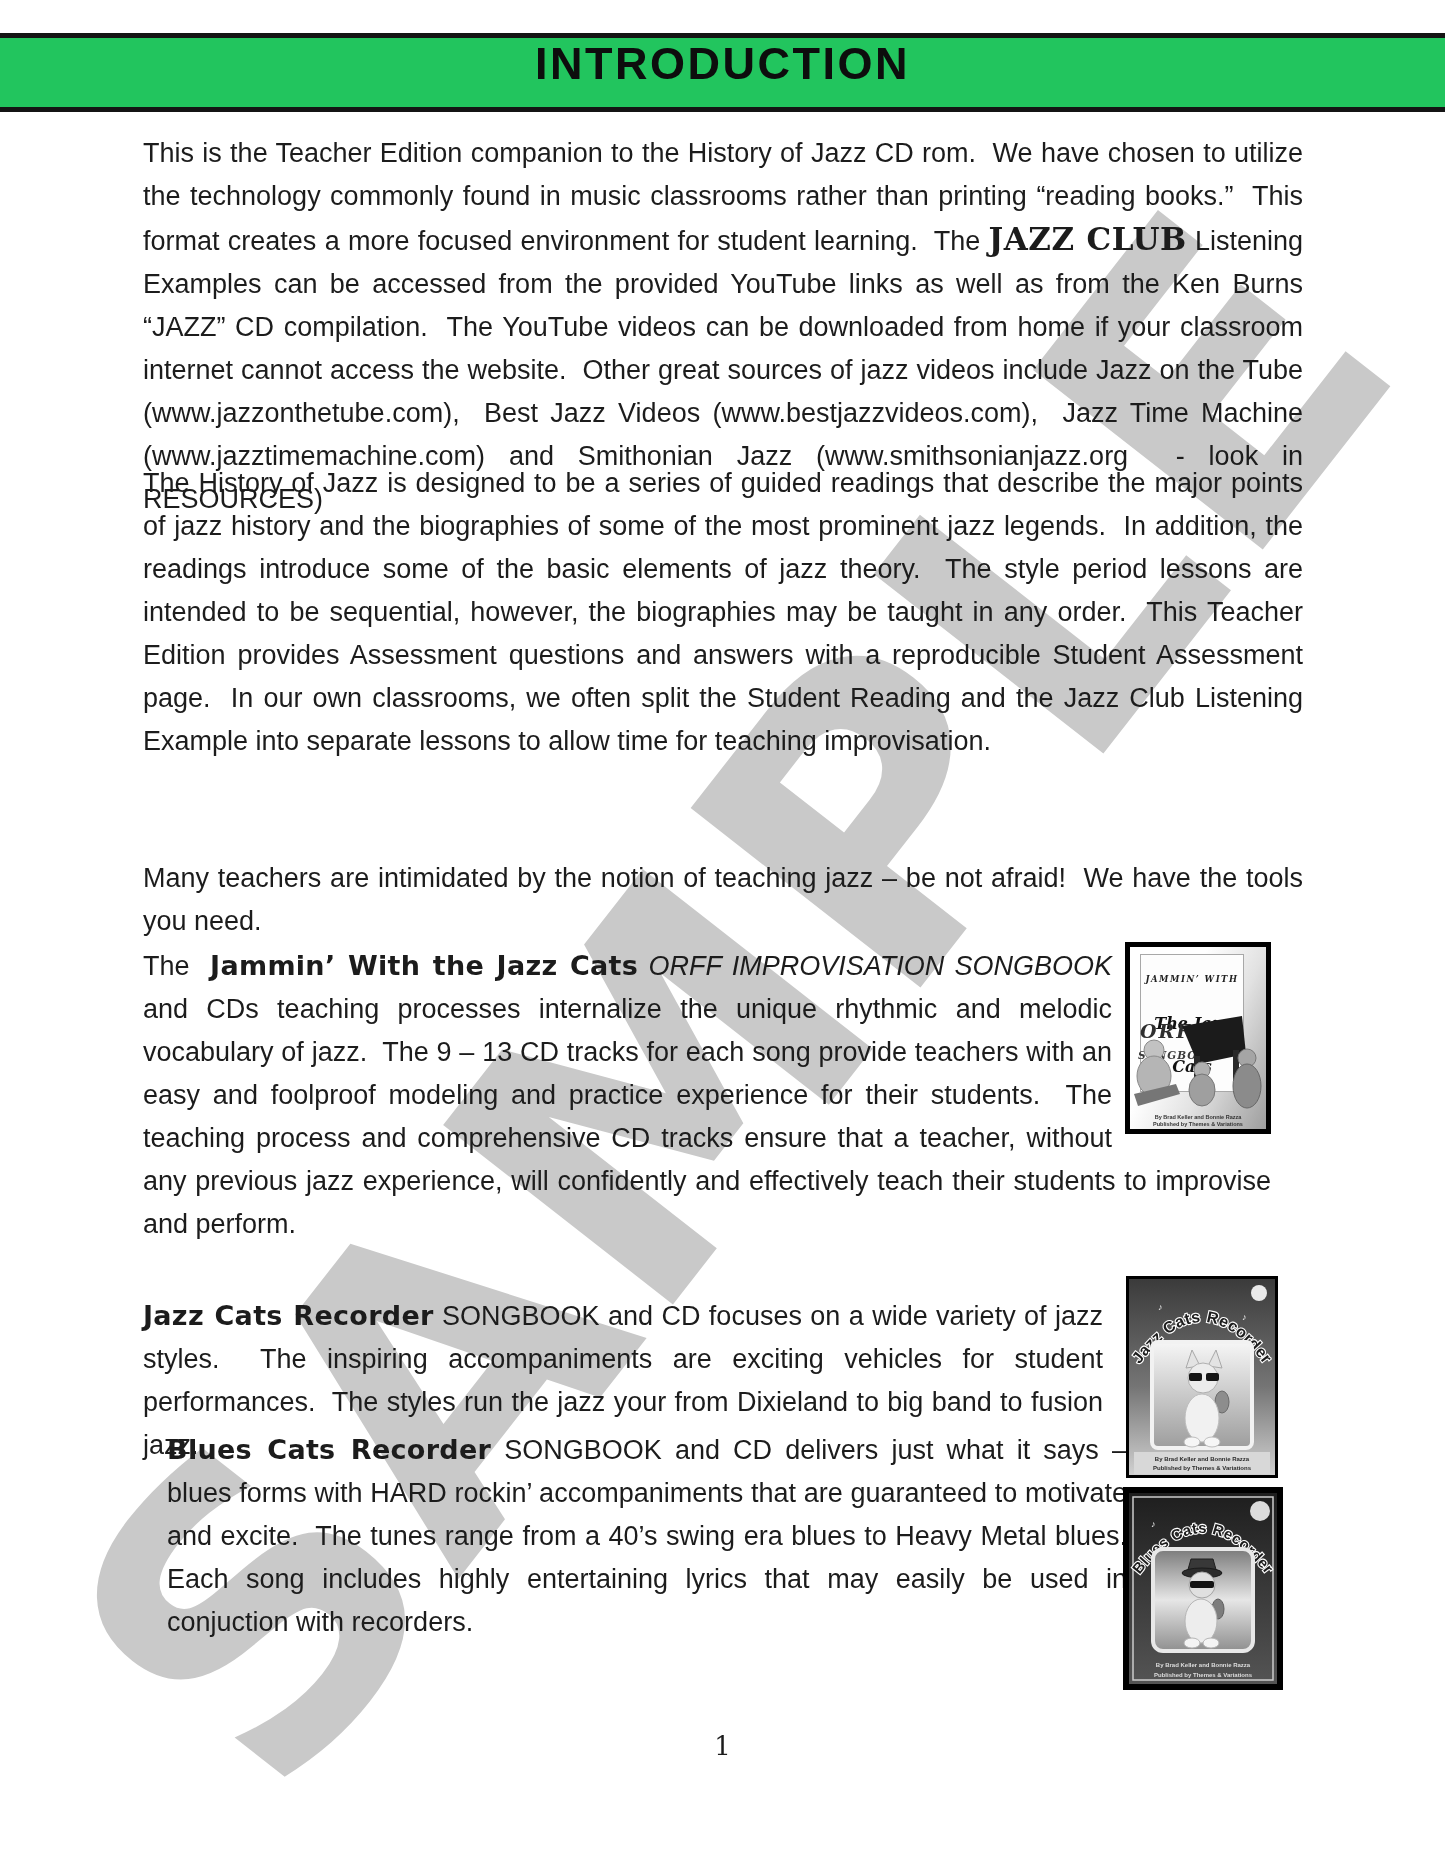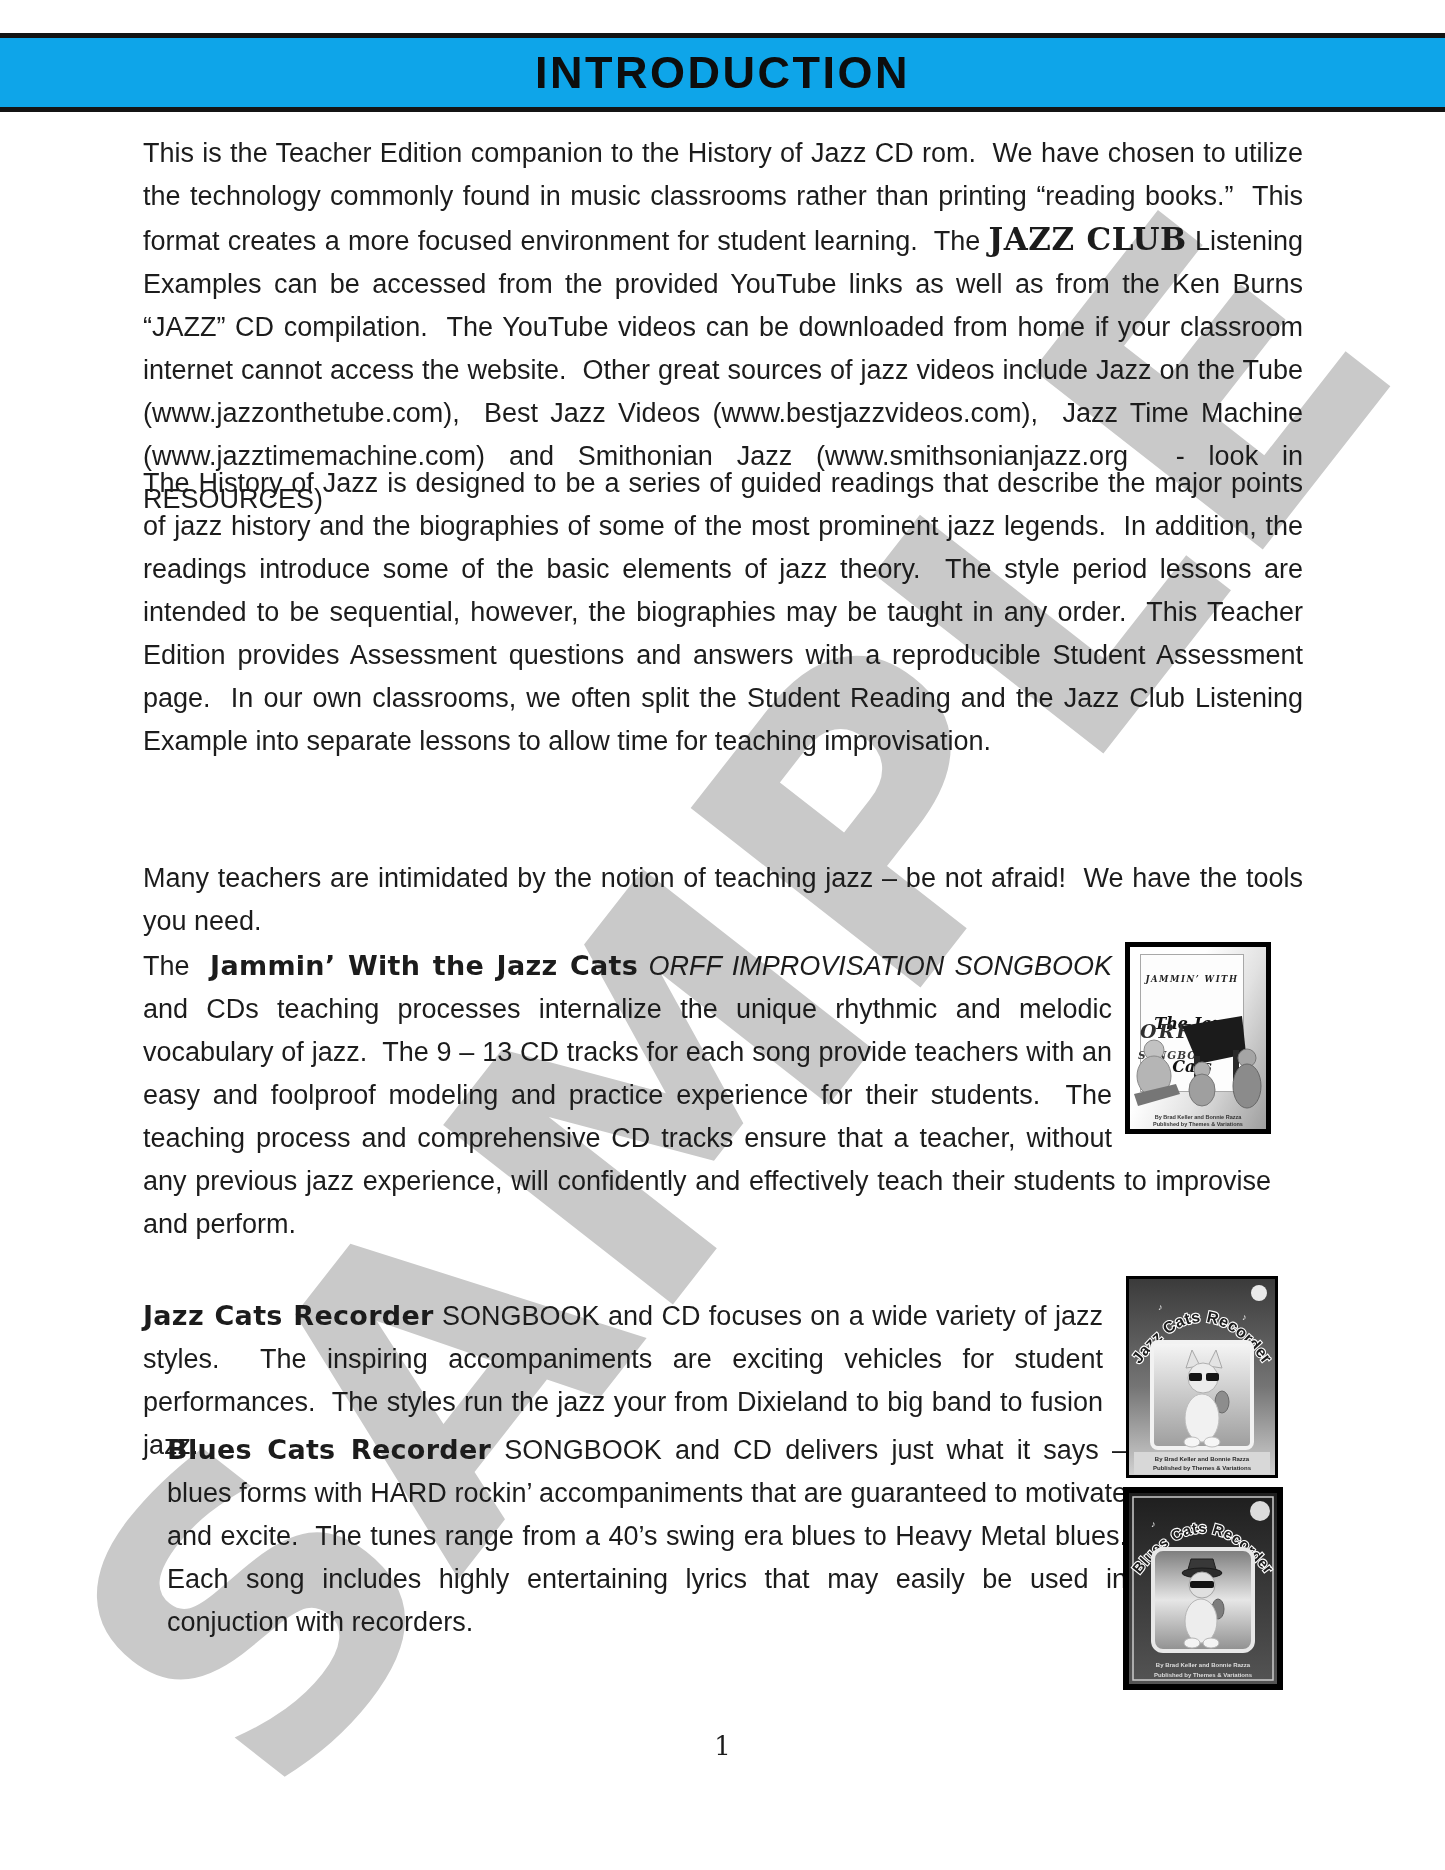--- a/index.html
+++ b/index.html
@@ -3,22 +3,22 @@
 <meta charset="utf-8">
 <style>
   html,body{margin:0;padding:0;background:#ffffff;}
   .page{position:relative;width:1445px;height:1870px;background:#ffffff;overflow:hidden;
         font-family:"Liberation Sans",sans-serif;color:#1c1c1c;}
 
   
   .rule{position:absolute;left:0;width:1445px;background:#141414;}
   .rule-top{top:33px;height:5px;}
   .rule-bottom{top:107px;height:5px;}
-  .band{position:absolute;left:0;top:38px;width:1445px;height:69px;background:#0ea5e9;
-        display:flex;align-items:center;justify-content:center;}
+  .band{position:absolute;left:0;top:38px;width:1445px;height:69px;background:#22c55e;
+        display:flex;justify-content:center;}
   .band h1{margin:0;font-size:45px;font-weight:900;letter-spacing:2.5px;color:#0d0d0d;
            font-family:"Liberation Sans",sans-serif;}
 
   
   .watermark{position:absolute;left:735px;top:1000px;z-index:0;
              transform:translate(-50%,-50%) rotate(-52deg);
              font-family:"DejaVu Sans",sans-serif;font-weight:700;
              font-size:400px;color:#c9c9c9;white-space:nowrap;letter-spacing:4px;}
 
   

